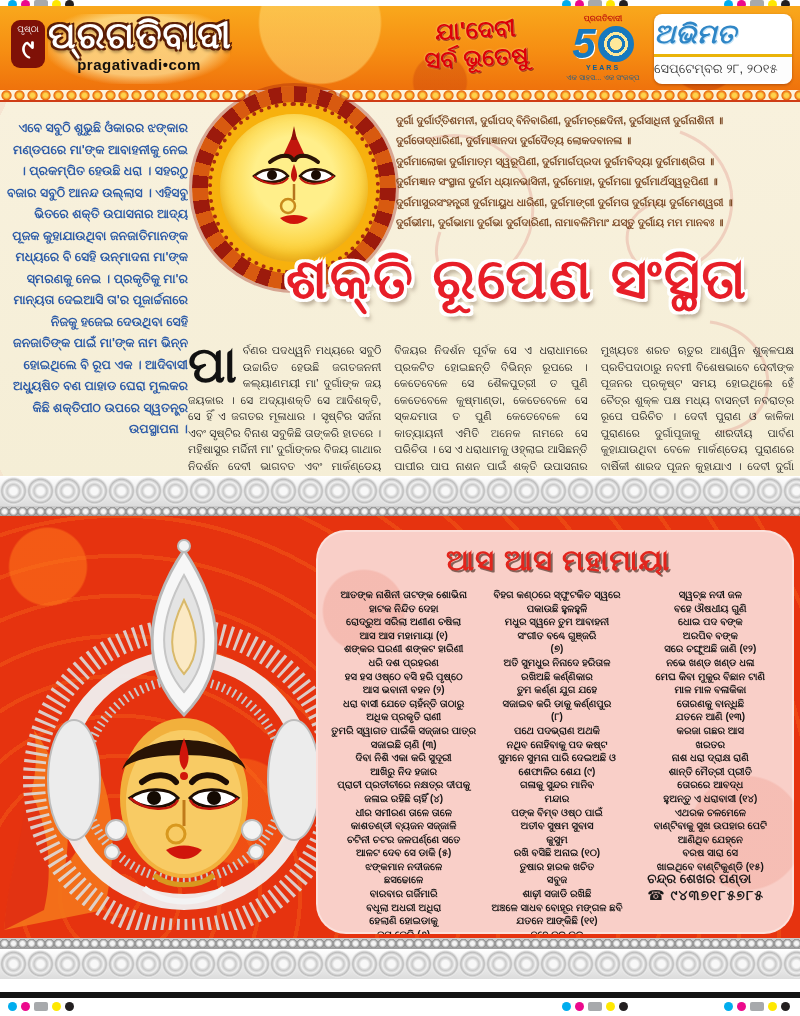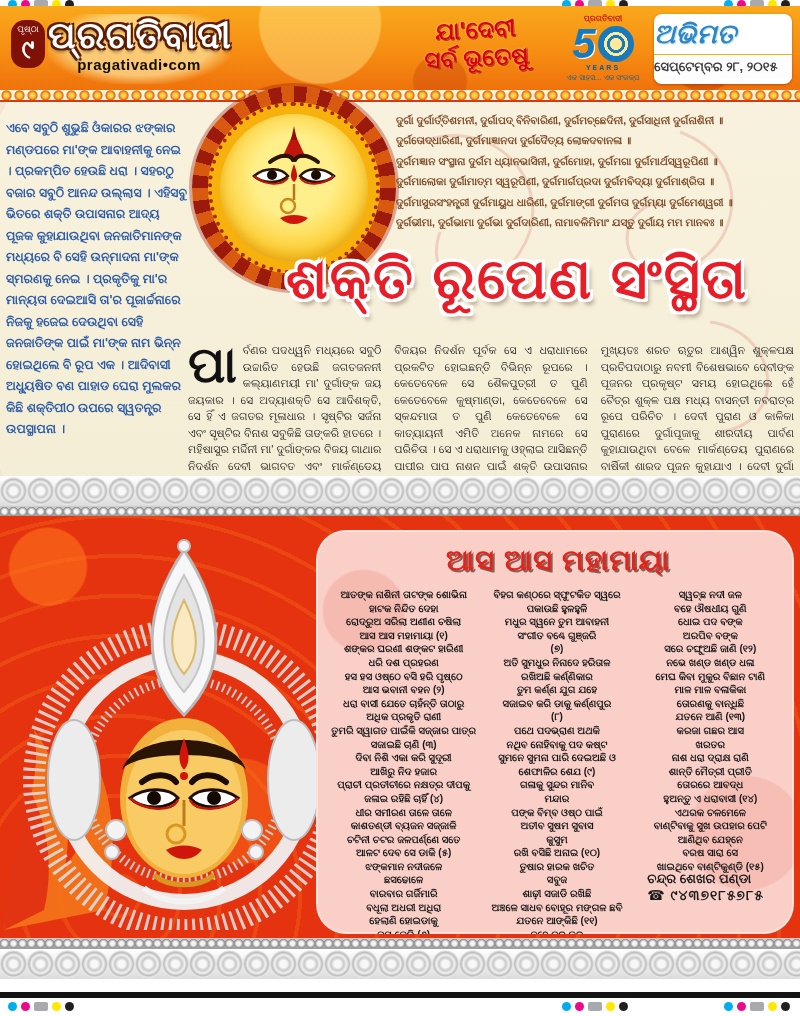--- a/index.html
+++ b/index.html
@@ -17,21 +17,21 @@
   .c-yel{background:#ffe800;} .c-blk{background:#231f20;}
 
   
   .header{position:absolute;left:0;top:6px;width:800px;height:84px;
     background:
       radial-gradient(circle at 88% 60%, rgba(190,60,5,.45) 0 34px, transparent 36px),
       radial-gradient(circle at 55% 90%, rgba(190,50,10,.30) 0 26px, transparent 28px),
       radial-gradient(circle at 40% 20%, rgba(255,220,120,.5) 0 60px, transparent 62px),
       linear-gradient(180deg,#f9a81c 0%,#f68d12 55%,#ef720c 100%);
     overflow:hidden;}
-  .pagebox{position:absolute;left:11px;top:14px;width:34px;height:48px;background:#7f1107;border-radius:14px;
+  .pagebox{position:absolute;left:11px;top:14px;width:34px;height:48px;background:#7f1107;border-radius:9px;
     color:#fff;text-align:center;line-height:1;}
   .pagebox .lbl{font-size:9px;padding-top:5px;}
   .pagebox .num{font-size:26px;font-weight:bold;margin-top:2px;}
   .masthead{position:absolute;left:48px;top:8px;width:182px;height:70px;text-align:center;
     background:radial-gradient(ellipse at 50% 45%, rgba(255,236,170,.65) 0 55%, transparent 75%);}
   .masthead .brand{font-size:37px;font-weight:bold;color:#ffffff;letter-spacing:1px;line-height:44px;
     text-shadow:-2px -2px 0 #5a1d05,2px -2px 0 #5a1d05,-2px 2px 0 #5a1d05,2px 2px 0 #5a1d05,0 4px 3px rgba(0,0,0,.35);}
   .masthead .site{font-size:15px;font-weight:bold;color:#15100c;margin-top:-2px;letter-spacing:.5px;}
   .slogan{position:absolute;left:396px;top:10px;width:160px;text-align:center;transform:rotate(-3deg);
     color:#dd0007;font-weight:bold;line-height:1.15;
@@ -42,40 +42,40 @@
   .logo50 .row{display:flex;align-items:center;justify-content:center;gap:2px;}
   .logo50 .five{font-size:42px;font-weight:bold;font-style:italic;line-height:40px;text-shadow:1px 1px 0 #fff;}
   .logo50 .badge{width:36px;height:36px;border-radius:50%;border:4px solid #1779be;background:
      radial-gradient(circle,#fde99a 0 30%,#1779be 31% 45%,#fde99a 46% 60%,#1779be 61%);box-sizing:border-box;}
   .logo50 .yrs{font-size:7px;font-weight:bold;letter-spacing:2px;color:#0d5c96;}
   .logo50 .tag{font-size:7.5px;color:#0d5c96;margin-top:2px;}
   .edition{position:absolute;left:654px;top:8px;width:138px;height:70px;background:#fff;border-radius:8px;
     box-shadow:0 1px 3px rgba(90,20,0,.4);text-align:left;overflow:hidden;}
   .edition .name{font-size:27px;font-weight:bold;color:#2f86c6;line-height:40px;font-style:italic;
     text-shadow:1px 1px 0 #bfe0f5;}
-  .edition .date{font-size:13px;font-weight:bold;color:#3a3a3a;background:#fdfdfd;border-top:1px solid #eab308;
+  .edition .date{font-size:13px;font-weight:normal;color:#3a3a3a;background:#fdfdfd;border-top:3px solid #eab308;
     line-height:24px;}
 
   
   .beadband{position:absolute;left:0;top:90px;width:800px;height:12px;
     background:
       radial-gradient(circle at 50% 45%, #ffd24a 22%, #e8650a 50%, transparent 60%) 0 0/13px 12px repeat-x,
       #fdf2da;
     border-bottom:2px solid #cf3d16;box-sizing:border-box;}
 
   
   .main{position:absolute;left:0;top:102px;width:800px;height:376px;
     background:
       linear-gradient(115deg, rgba(238,170,160,.18) 0 6px, transparent 6px 90px),
       linear-gradient(65deg, rgba(238,170,160,.14) 0 4px, transparent 4px 70px),
       linear-gradient(180deg,#f8f1dd,#f5eed6);overflow:visible;}
   .doodles{position:absolute;left:380px;top:0;width:420px;height:376px;opacity:.35;}
 
   .intro{position:absolute;left:6px;top:16px;width:182px;height:352px;overflow:hidden;
-    color:#2b5aa7;font-weight:bold;font-size:12.5px;line-height:1.72;text-align:left;}
+    color:#2b5aa7;font-weight:bold;font-size:12.5px;line-height:1.72;text-align:right;}
 
   
   .sun{position:absolute;left:192px;top:-16px;width:204px;height:204px;}
   .sun .petals{position:absolute;inset:0;border-radius:50%;
     background:repeating-conic-gradient(#9c1a0c 0deg 7.5deg,#d85a10 7.5deg 15deg);
     box-shadow:0 0 0 3px rgba(156,26,12,.35);}
   .sun .ring{position:absolute;inset:16px;border-radius:50%;background:#f7b californ;
     background:#f7b10d;border:4px dotted #a82a10;box-sizing:border-box;}
   .sun .disc{position:absolute;inset:28px;border-radius:50%;
     background:radial-gradient(circle at 50% 42%,#ffef8a 0 35%,#fccc2e 70%,#f2a60c 100%);
@@ -219,22 +219,22 @@
         <path d="M80,64 C86,72 102,72 114,62" fill="none" stroke="#c2160d" stroke-width="2"></path>
         <path d="M74,70 L74,86" stroke="#b5741e" stroke-width="2.5"></path>
         <circle cx="68" cy="92" r="7" fill="none" stroke="#c88a1c" stroke-width="2.5"></circle>
         <path d="M60,104 C68,100 80,100 88,104 C80,112 68,112 60,104 Z" fill="#d0150b"></path>
       </svg>
     </div>
 
     <div class="verses">
         <div class="verse-line">ଦୁର୍ଗା ଦୁର୍ଗାର୍ତ୍ତିଶମନୀ, ଦୁର୍ଗାପଦ୍ ବିନିବାରିଣୀ, ଦୁର୍ଗମଚ୍ଛେଦିନୀ, ଦୁର୍ଗସାଧିନୀ ଦୁର୍ଗନାଶିନୀ ॥</div>
         <div class="verse-line">ଦୁର୍ଗତୋଦ୍ଧାରିଣୀ, ଦୁର୍ଗମାଜ୍ଞାନଦା ଦୁର୍ଗଦୈତ୍ୟ ଲୋକଦବାନଳା ॥</div>
+        <div class="verse-line">ଦୁର୍ଗମାଲୋକା ଦୁର୍ଗାମାତ୍ମ ସ୍ୱରୂପିଣୀ, ଦୁର୍ଗମାର୍ଗପ୍ରଦା ଦୁର୍ଗମବିଦ୍ୟା ଦୁର୍ଗମାଶ୍ରିତା ॥</div>
         <div class="verse-line">ଦୁର୍ଗମଜ୍ଞାନ ସଂସ୍ଥାନା ଦୁର୍ଗମ ଧ୍ୟାନଭାସିନୀ, ଦୁର୍ଗମୋହା, ଦୁର୍ଗମଗା ଦୁର୍ଗମାର୍ଥସ୍ୱରୂପିଣୀ ॥</div>
-        <div class="verse-line">ଦୁର୍ଗମାଲୋକା ଦୁର୍ଗାମାତ୍ମ ସ୍ୱରୂପିଣୀ, ଦୁର୍ଗମାର୍ଗପ୍ରଦା ଦୁର୍ଗମବିଦ୍ୟା ଦୁର୍ଗମାଶ୍ରିତା ॥</div>
         <div class="verse-line">ଦୁର୍ଗମାସୁରସଂହନ୍ତ୍ରୀ ଦୁର୍ଗମାୟୁଧ ଧାରିଣୀ, ଦୁର୍ଗମାଙ୍ଗୀ ଦୁର୍ଗମତା ଦୁର୍ଗମ୍ୟା ଦୁର୍ଗମେଶ୍ୱରୀ ॥</div>
         <div class="verse-line">ଦୁର୍ଗଭୀମା, ଦୁର୍ଗଭାମା ଦୁର୍ଗଭା ଦୁର୍ଗଦାରିଣୀ, ନାମାବଳିମିମାଂ ଯସ୍ତୁ ଦୁର୍ଗାୟ ମମ ମାନବଃ ॥</div>
       </div>
 
     <div class="headline">ଶକ୍ତି ରୂପେଣ ସଂସ୍ଥିତା</div>
 
     <div class="article">
       <div class="col">
         <span class="dropcap">ପା</span><span>ର୍ବଣର ପଦଧ୍ୱନି ମଧ୍ୟରେ ସବୁଠି ଉଚ୍ଚାରିତ ହେଉଛି ଜଗତଜନନୀ କଲ୍ୟାଣମୟୀ ମା' ଦୁର୍ଗାଙ୍କ ଜୟ ଜୟକାର । ସେ ଅଦ୍ୟାଶକ୍ତି ସେ ଆଦିଶକ୍ତି, ସେ ହିଁ ଏ ଜଗତର ମୂଳାଧାର । ସୃଷ୍ଟିର ସର୍ଜନା ଏବଂ ସୃଷ୍ଟିର ବିନାଶ ସବୁକିଛି ତାଙ୍କରି ହାତରେ । ମହିଷାସୁର ମର୍ଦ୍ଦିନୀ ମା' ଦୁର୍ଗାଙ୍କର ବିଜୟ ଗାଥାର ନିଦର୍ଶନ ଦେବୀ ଭାଗବତ ଏବଂ ମାର୍କଣ୍ଡେୟ ପୁରାଣ ଆଦିରେ ବର୍ଣ୍ଣିତ ହୋଇଛି । ଅସତ୍ୟ ଓ ଅନ୍ୟାୟ ଉପରେ ସତ୍ୟ ଓ ନ୍ୟାୟର</span>
       </div>

